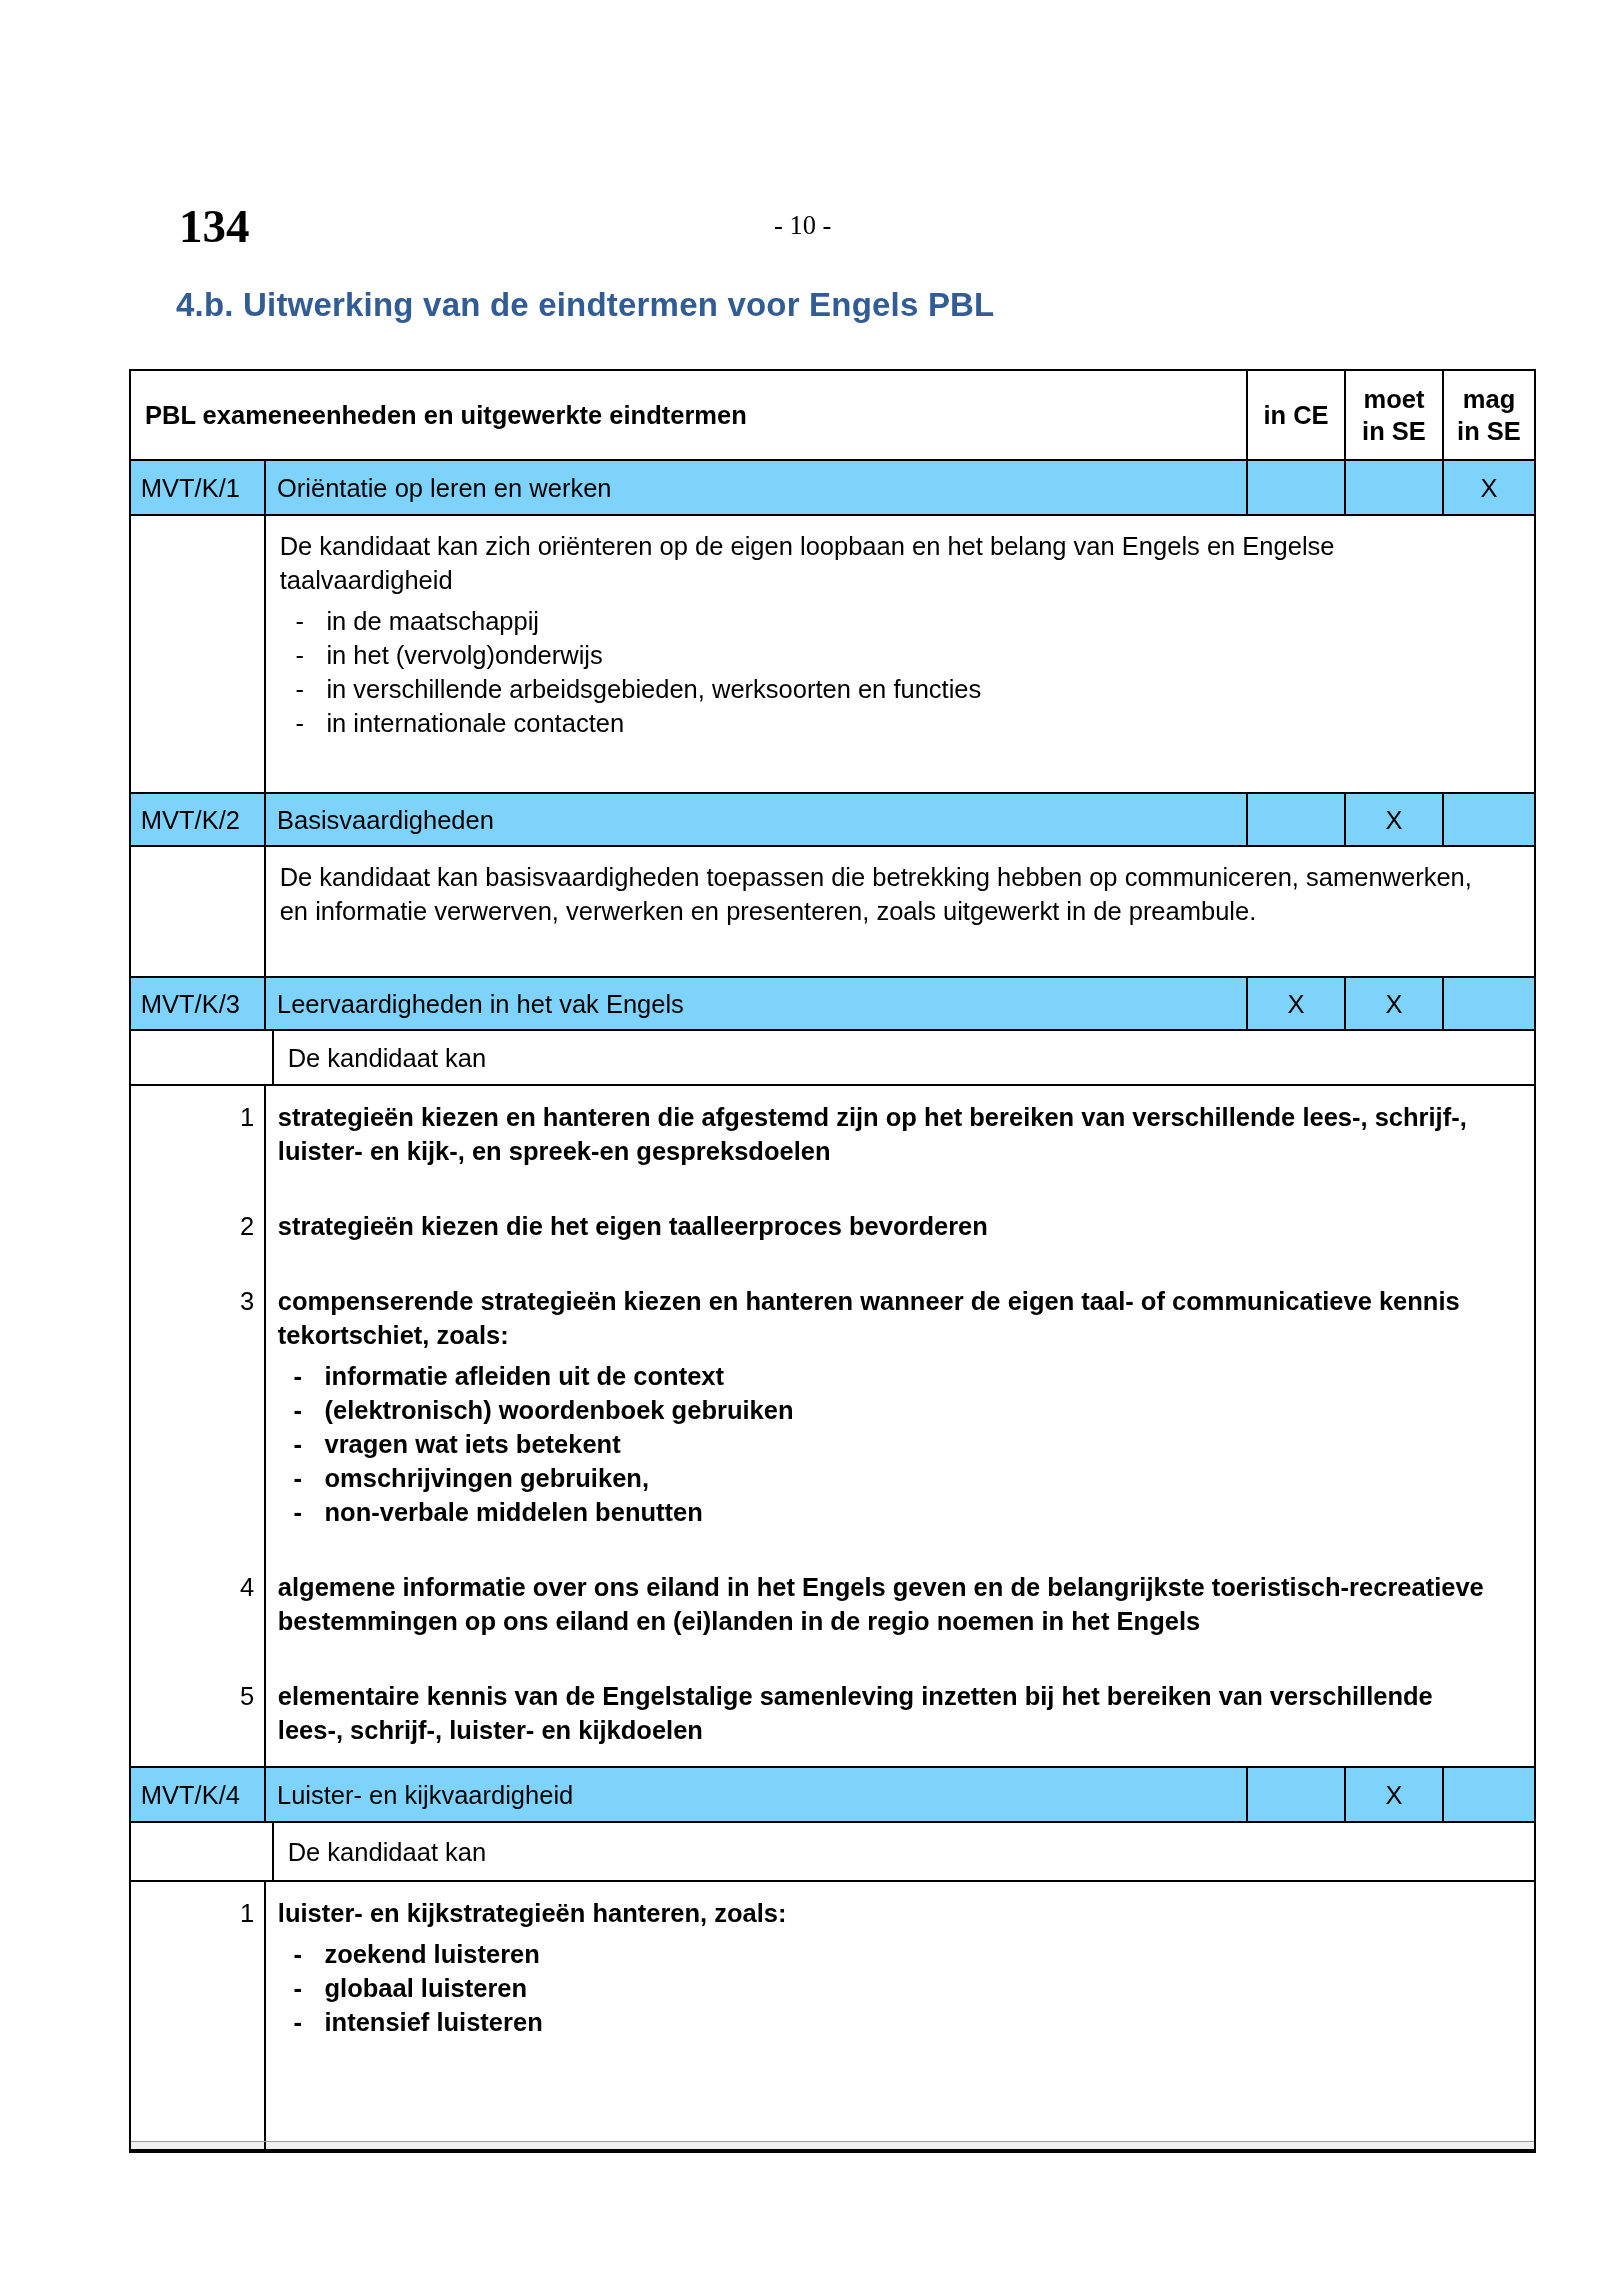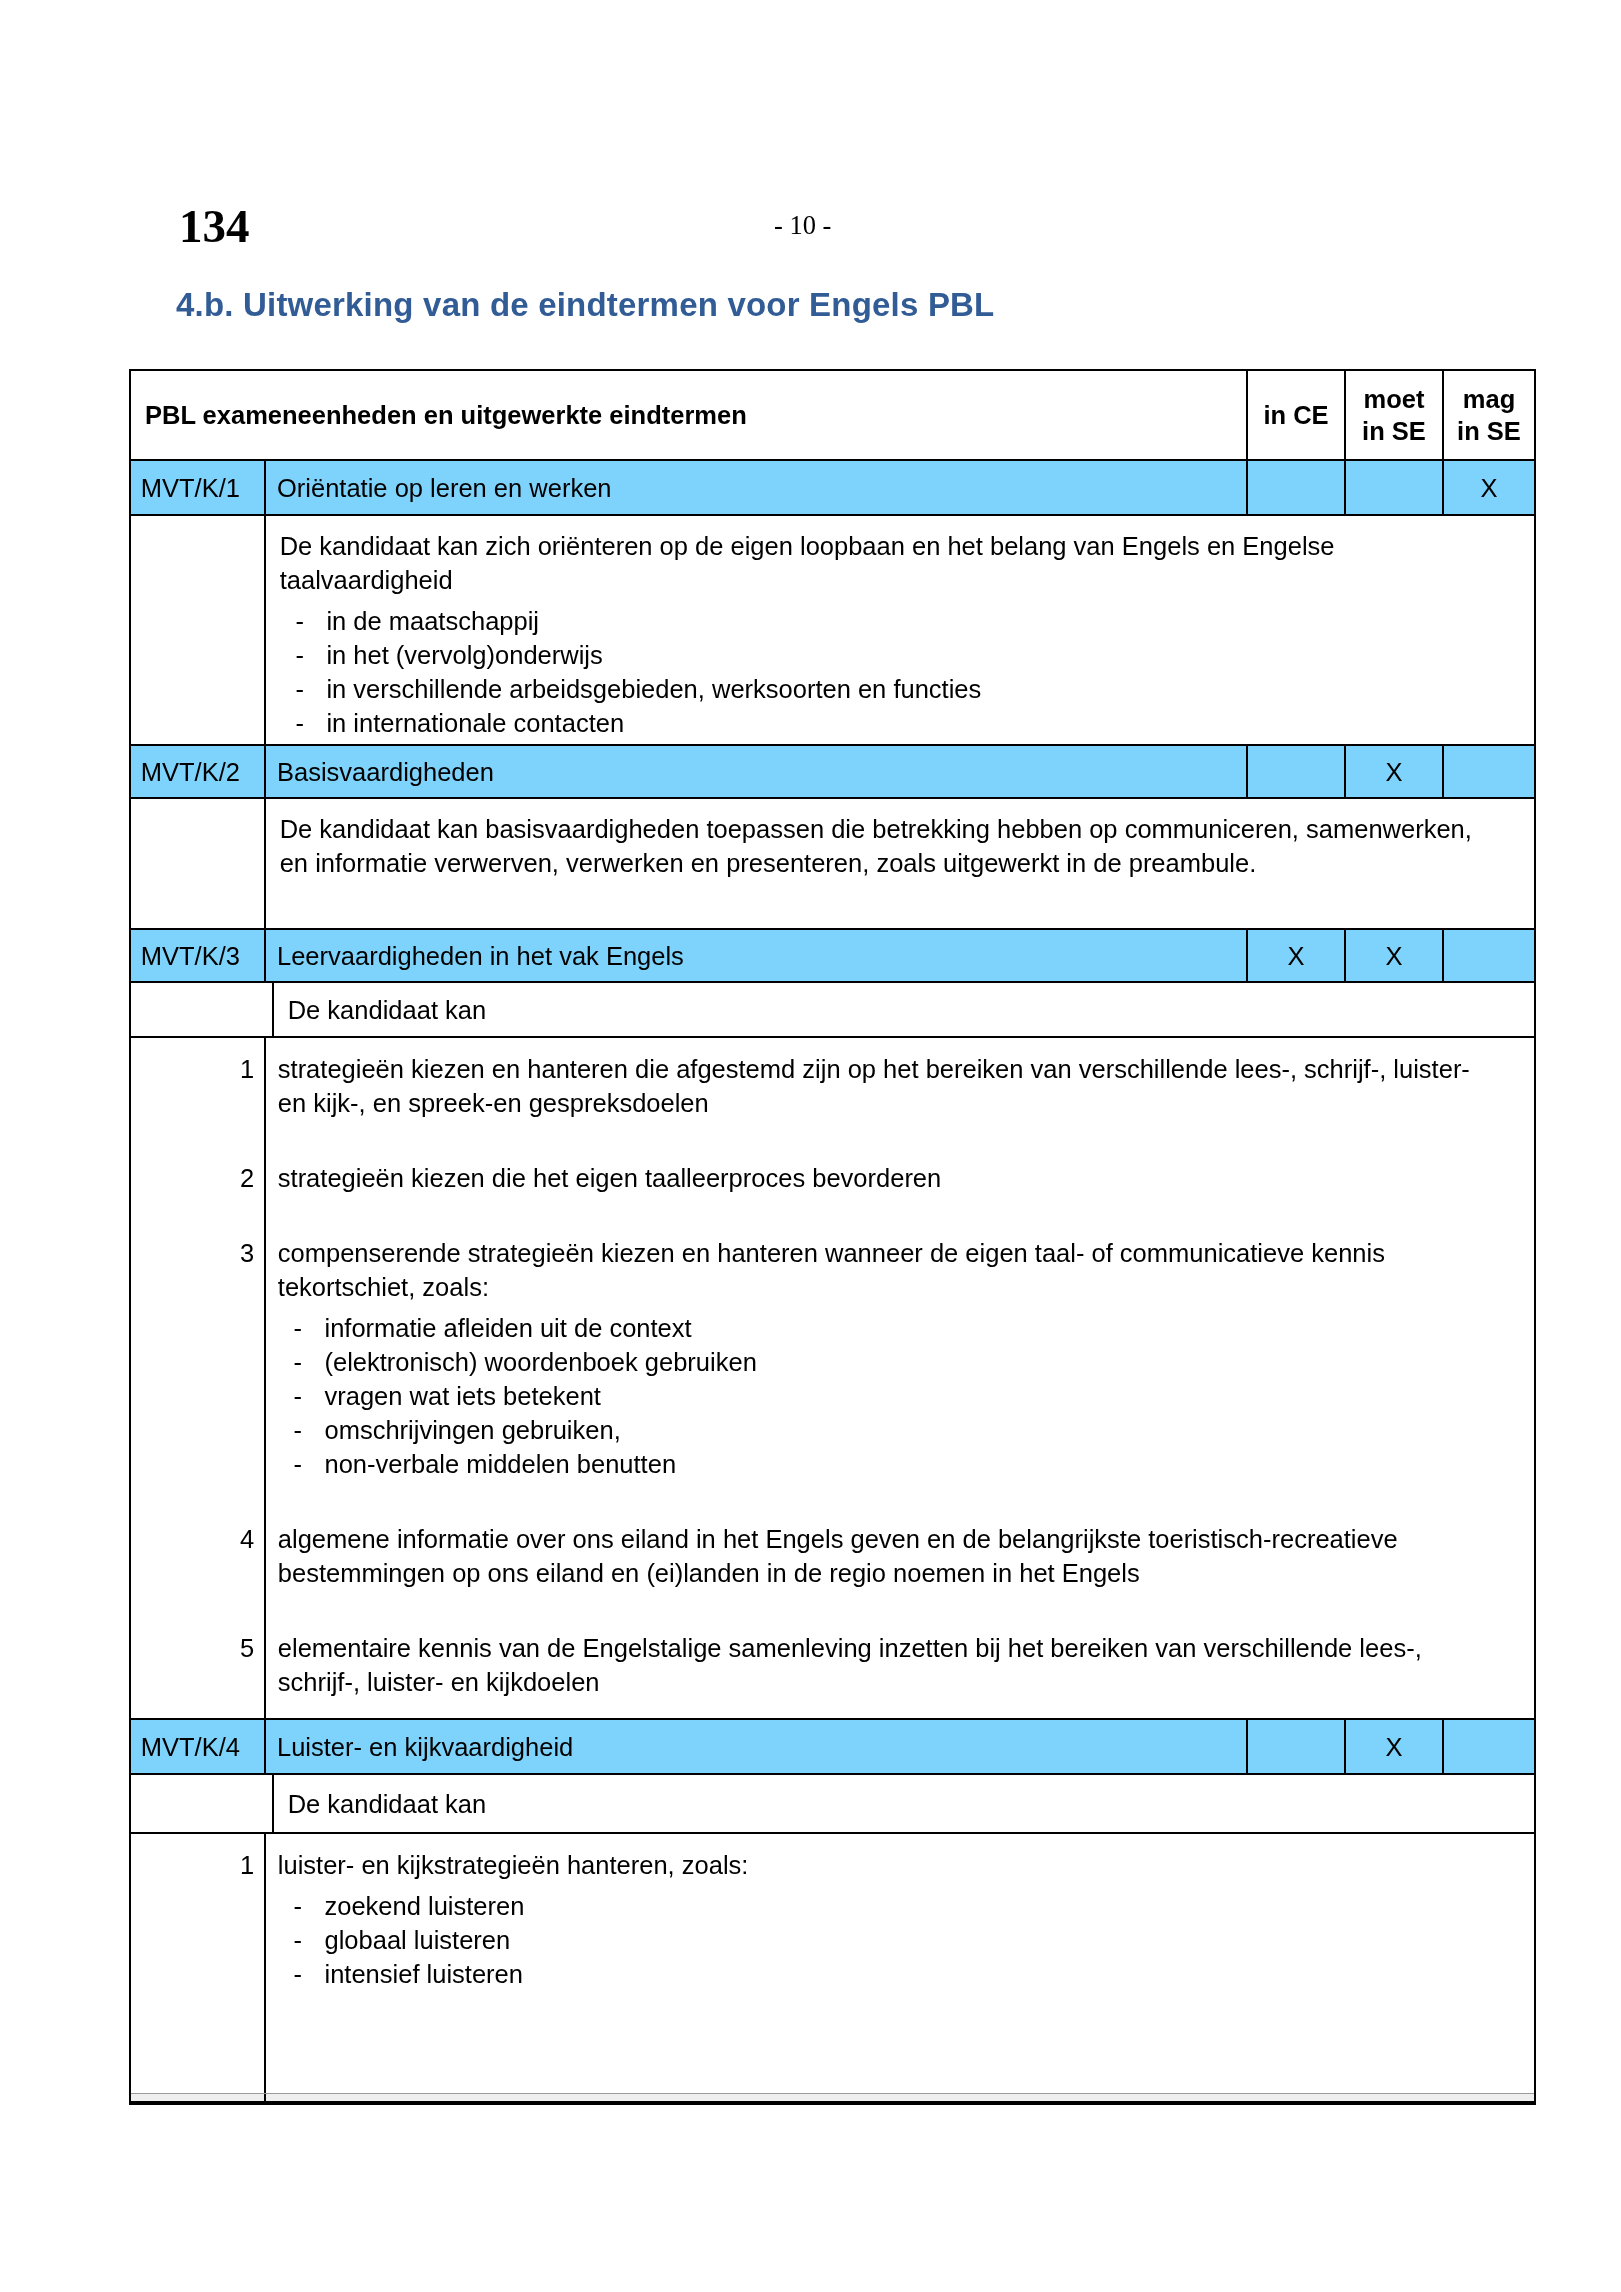--- a/index.html
+++ b/index.html
@@ -41,35 +41,35 @@
   .g58 { height:57px; } .g56 { height:55px; }
   .gray .code  { flex:0 0 133px; display:flex; align-items:center; padding-left:9.8px; }
   .gray .title { flex:0 0 982px; display:flex; align-items:center; padding-left:11px; }
   .gray .mark  { flex:0 0 98px; display:flex; align-items:center; justify-content:center; }
   .gray .mlast { flex:1 1 auto; }
 
   
   .bodyrow .lcol { flex:0 0 133px; }
   .bodyrow .content { flex:1 1 auto; padding:12.7px 23.5px 0 13.7px; }
   .bodyrow p { max-width:1225px; }
-  .b282 { height:228px; } .b132 { height:129px; }
+  .b282 { height:276px; } .b132 { height:129px; }
 
   
   .lead { border-bottom:2.9px solid #000;gap:8px; }
   .l56 { height:55px; } .l60 { height:59px; }
   .lead .lcol { flex:0 0 133px; }
   .lead .content { flex:1 1 auto; display:flex; align-items:center; padding-left:13.7px; }
 
   
   .items { position:relative; width:100%; padding-top:13.7px; }
   .items::before { content:""; position:absolute; left:133px; top:0; bottom:0; width:2px; background:#000; }
   .i694 { height:680px; } .i264 { height:259px; }
   .item { display:flex; margin-bottom:41px; }
   .item .num { flex:0 0 135px; text-align:right; padding-right:11.8px; }
-  .item .itext { flex:1 1 auto; padding-left:11.8px; padding-right:24px; }
+  .item .itext { flex:1 1 auto; padding-left:11.8px; padding-right:24px;font-weight:bold; }
   .item .itext p { max-width:1225px; }
 
   
   ul.dashes { list-style:none; margin-top:7.8px; padding-left:15.7px; }
   ul.dashes li { display:flex; line-height:34px; }
   ul.dashes .dash { flex:0 0 31px; }
 
   
   .sliver { height:7.8px; background:#EFEFEF; border-top:1px solid #9a9a9a; }
   .sliver .lcol { flex:0 0 133px; }

